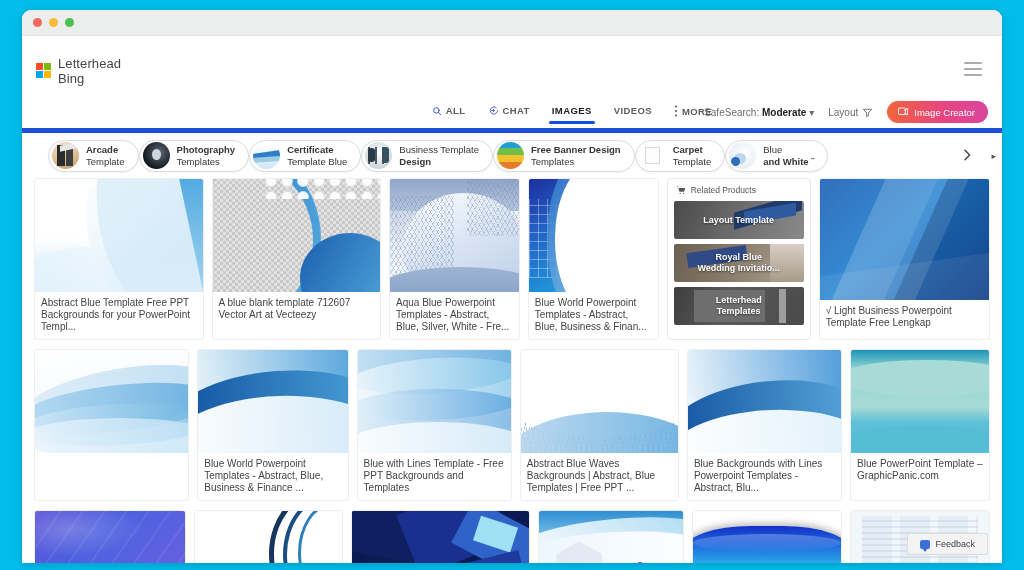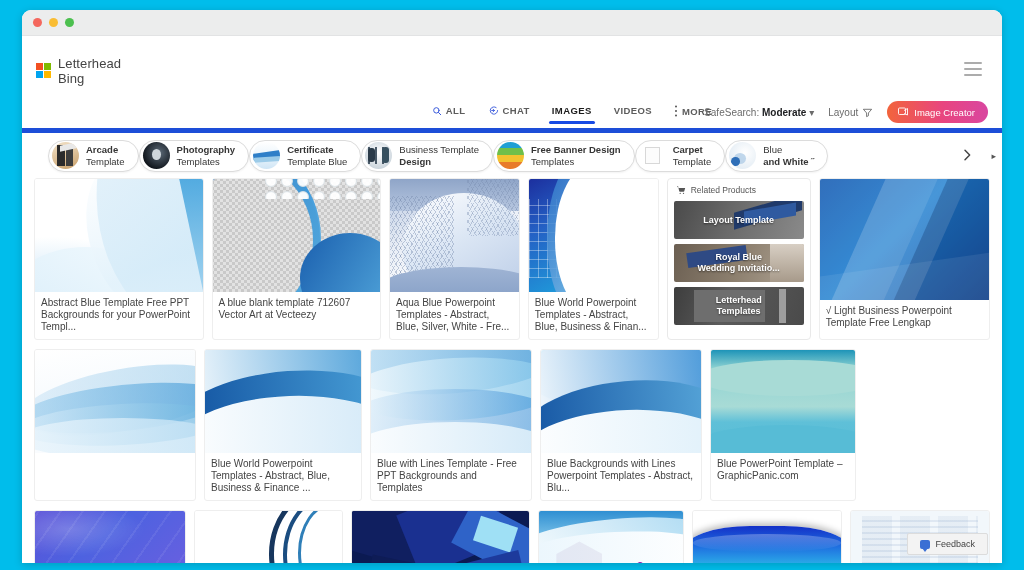--- a/index.html
+++ b/index.html
@@ -724,20 +724,30 @@
               <div class="art a8">
                   <span class="wv w1"></span>
                   <span class="wv w2"></span>
                   <span class="wv w3"></span>
                   <span class="wv w4"></span>
                 </div>
             </div>
             <div class="cap">Blue with Lines Template - Free PPT Backgrounds and Templates</div>
           </div>
 
+          <div class="card" style="width:166px">
+            <div class="thumb" style="height:103px">
+              <div class="art a9">
+                  <span class="m"></span>
+                  <span class="c"></span>
+                  <span class="c2"></span>
+                </div>
+            </div>
+            <div class="cap">Abstract Blue Waves Backgrounds | Abstract, Blue Templates | Free PPT ...</div>
+          </div>
 
           <div class="card" style="width:162px">
             <div class="thumb" style="height:103px">
               <div class="art a10">
                   <span class="s s1"></span>
                   <span class="s s2"></span>
                   <span class="s s3"></span>
                   <span class="s s4"></span>
                 </div>
             </div>

